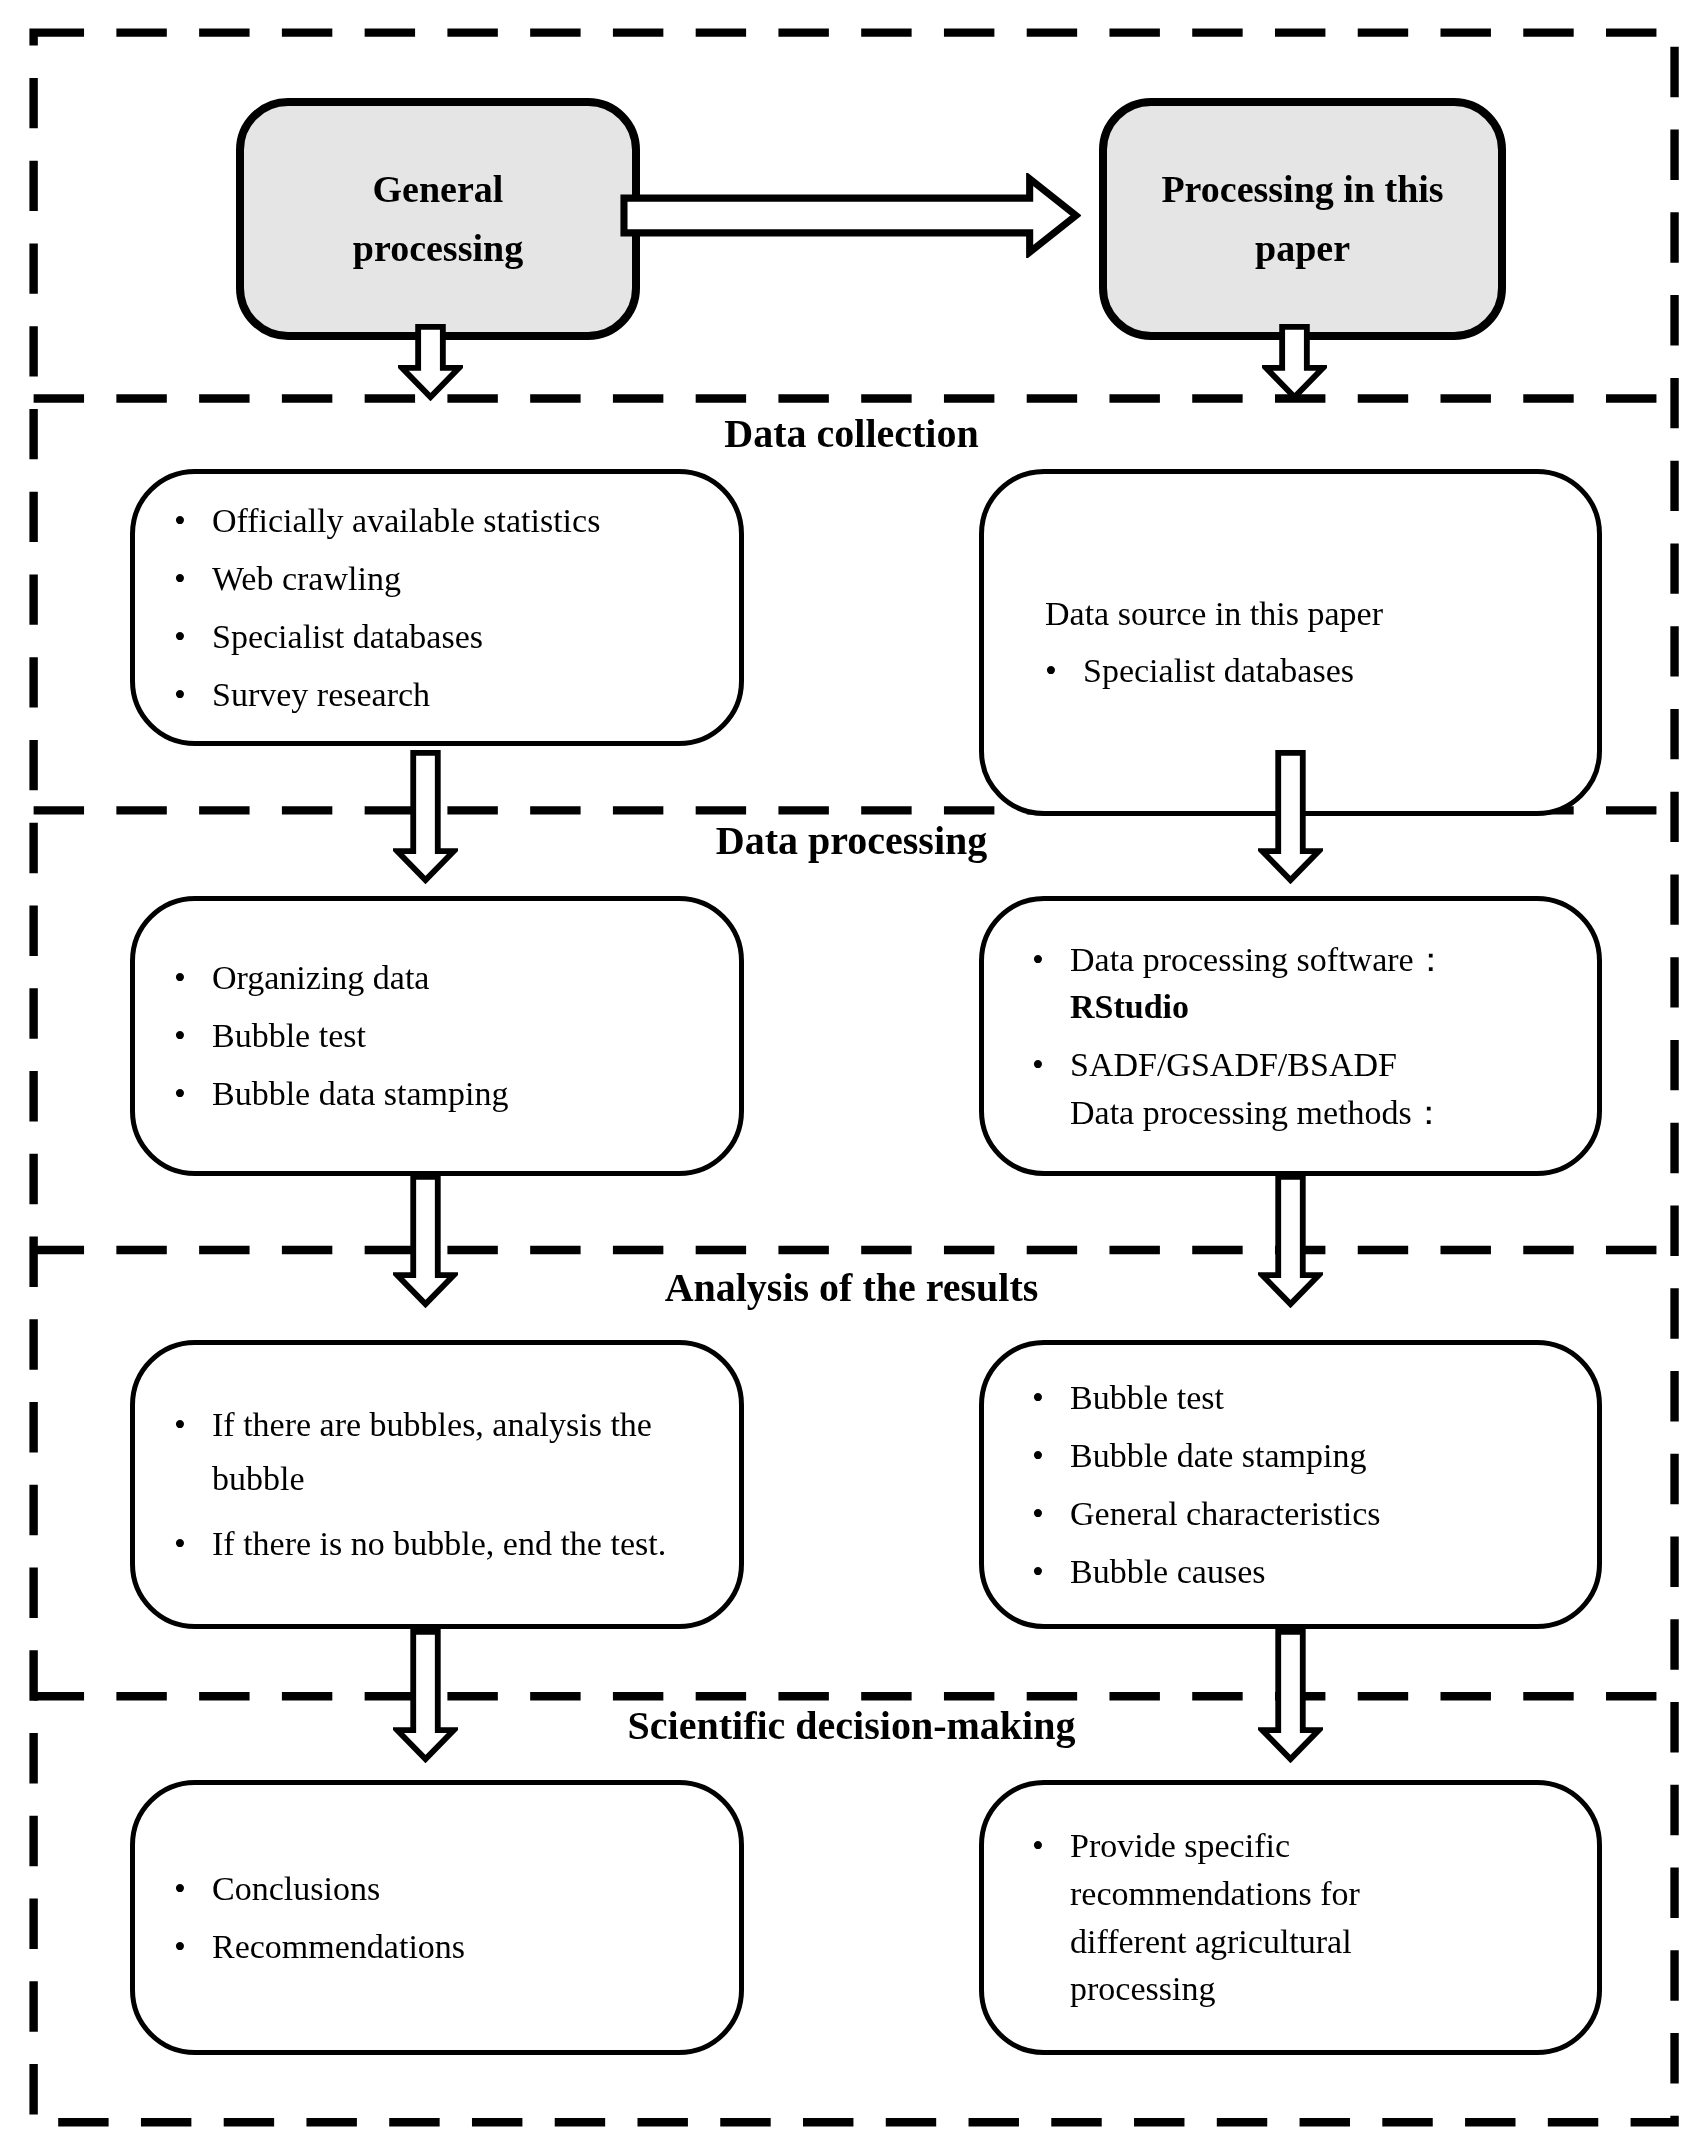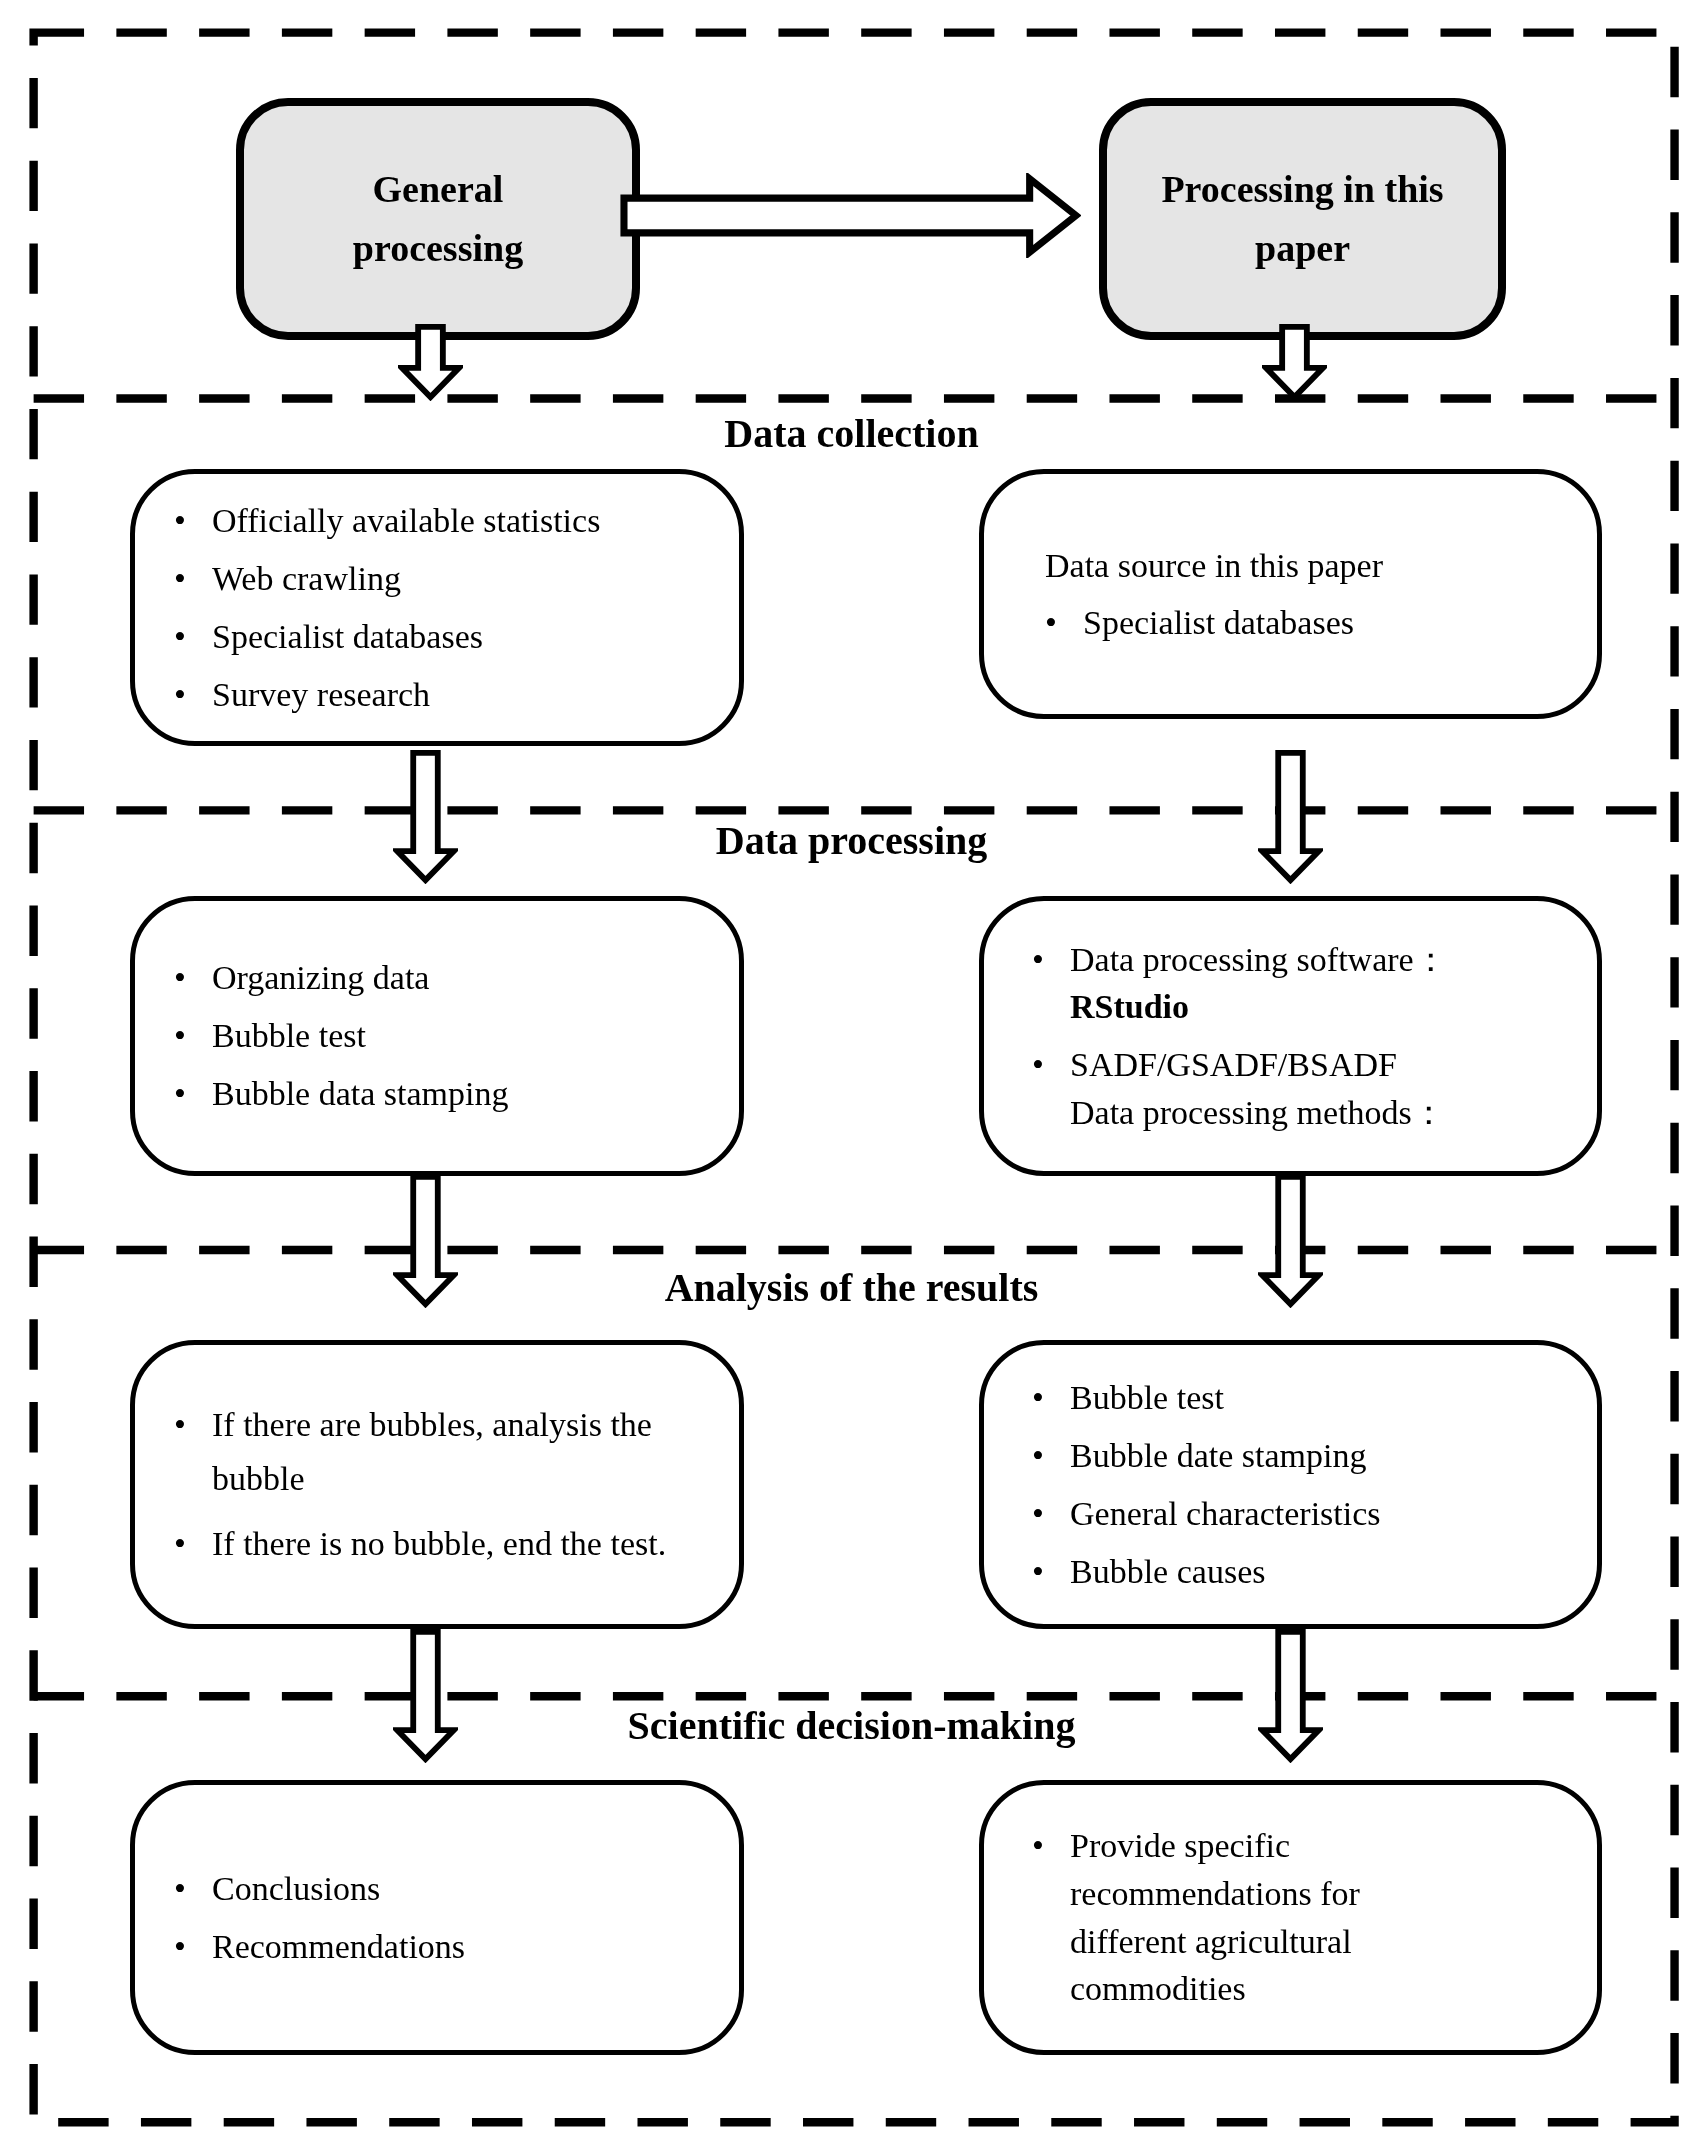--- a/index.html
+++ b/index.html
@@ -32,21 +32,21 @@
     position:absolute;
     border:5.8px solid #000;
     border-radius:65px;
     background:#fff;
     display:flex;flex-direction:column;
     justify-content:center;
     font-size:34px;line-height:1.4;
     box-sizing:border-box;
   }
   #box-dc-left {left:130px; top:469px; width:614px;height:277px;padding:13px 26px 13px 39px;}
-  #box-dc-right{left:979px;top:469px; width:623px;height:250px;padding:13px 26px 13px 61px;}
+  #box-dc-right{left:979px;top:469px; width:623px;height:347px;padding:13px 26px 13px 61px;}
   #box-dp-left {left:130px; top:896px;width:614px;height:280px;padding:13px 26px 13px 39px;}
   #box-dp-right{left:979px;top:896px;width:623px;height:280px;padding:13px 26px 13px 48px;}
   #box-ar-left {left:130px; top:1340px;width:614px;height:289px;padding:13px 19.4px 13px 39px;line-height:1.6;}
   #box-ar-right{left:979px;top:1340px;width:623px;height:289px;padding:13px 26px 13px 48px;}
   #box-sd-left {left:130px; top:1780px;width:614px;height:275px;padding:13px 26px 13px 39px;}
   #box-sd-right{left:979px;top:1780px;width:623px;height:275px;padding:13px 26px 13px 48px;}
 
   .blist{display:flex;flex-direction:column;gap:10.3px;}
   .b{display:flex;align-items:flex-start;}
   .dot{flex:0 0 38px;}
@@ -241,19 +241,19 @@
         <span class="dot">•</span>
         <span class="txt">Recommendations</span>
       </div>
     </div>
   </div>
 
   <div class="sbox" id="box-sd-right">
     <div class="blist">
       <div class="b">
         <span class="dot">•</span>
-        <span class="txt narrow">Provide specific recommendations for different agricultural commodities</span>
+        <span class="txt narrow">Provide specific recommendations for different agricultural processing</span>
       </div>
     </div>
   </div>
 
 </div>
 
 
 </body></html>

